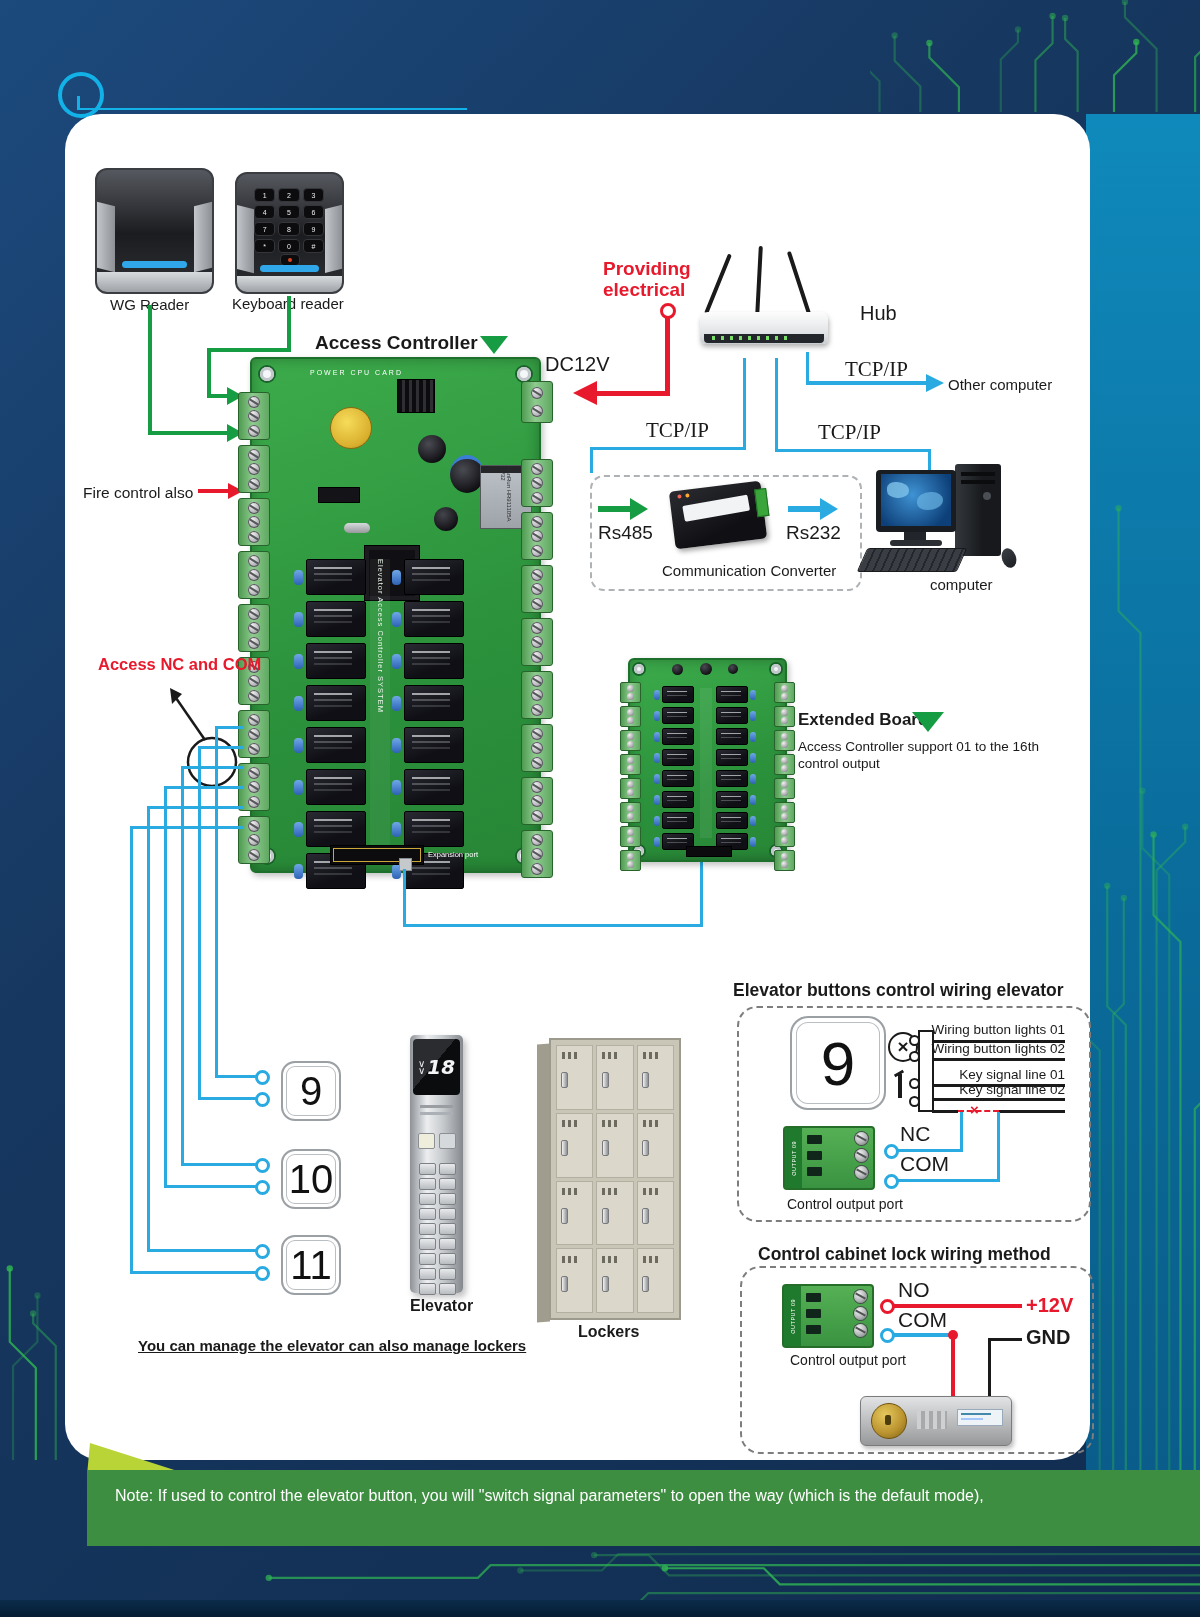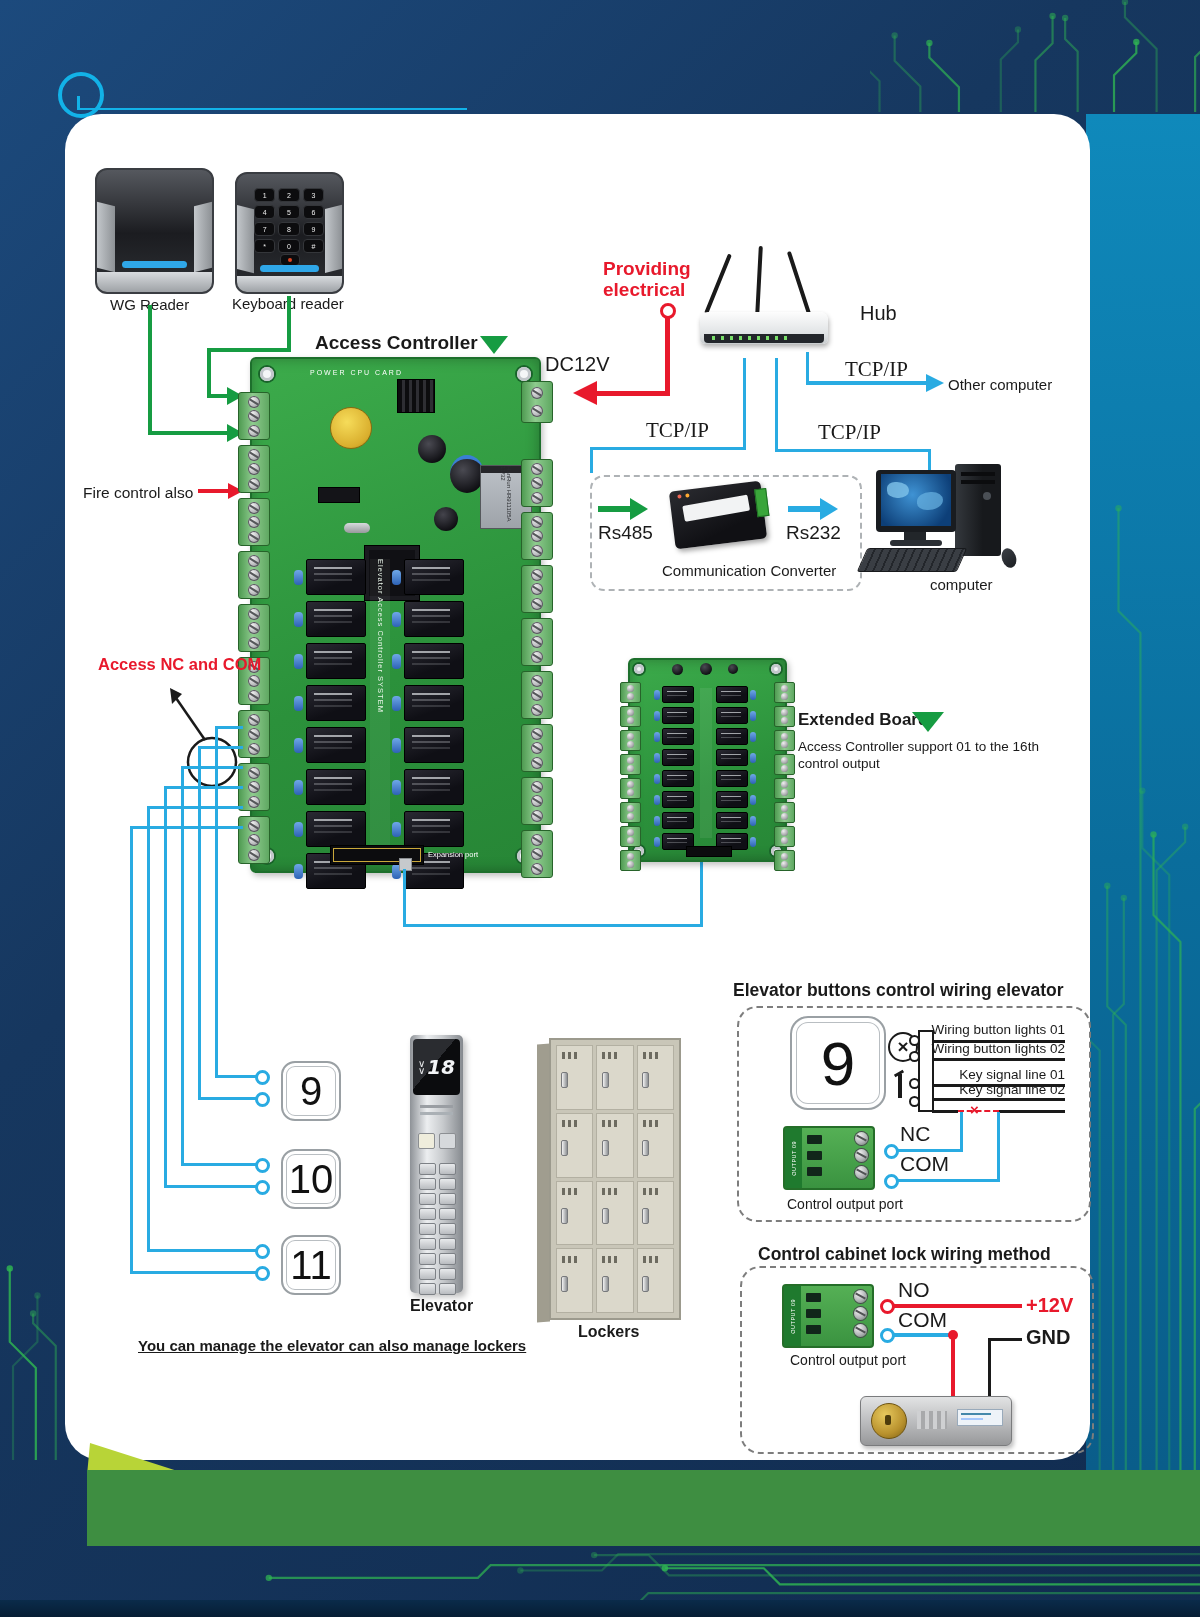--- a/index.html
+++ b/index.html
@@ -851,15 +851,16 @@
     <div class="abs" style="left:10px;top:6px;width:34px;height:34px;border-radius:50%;background:radial-gradient(circle at 38% 32%,#e7c95e,#b9922e 60%,#7d5f14);border:1px solid #6d5310;"></div>
     <div class="abs" style="left:24px;top:18px;width:6px;height:10px;background:#4d3c0c;border-radius:2px;"></div>
     <div class="abs" style="left:96px;top:12px;width:44px;height:15px;background:#eef3f8;border:1px solid #9ab;"></div>
     <div class="abs" style="left:100px;top:16px;width:30px;height:2px;background:#48a;"></div>
     <div class="abs" style="left:100px;top:21px;width:22px;height:2px;background:#7af;opacity:.6;"></div>
     <div class="abs" style="left:56px;top:14px;width:30px;height:18px;background:repeating-linear-gradient(90deg,#cfd0d2 0 4px,#a8a9ab 4px 8px);"></div>
   </div>
 
   <div class="arr" style="left:87px;top:1440px;border-bottom:32px solid #b8d437;border-right:100px solid transparent;"></div>
   <div class="abs" style="left:87px;top:1470px;width:1113px;height:76px;background:#3e8e41;">
+    <div class="lbl" style="left:28px;top:17px;font-size:16px;color:#fff;">Note: If used to control the elevator button, you will "switch signal parameters" to open the way (which is the default mode),</div>
   </div>
 
 </div>
 
 </body></html>

